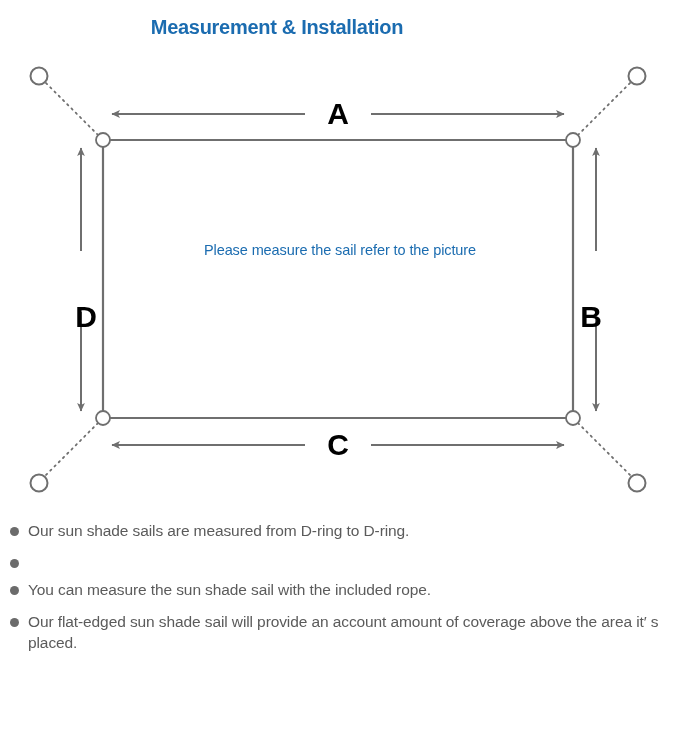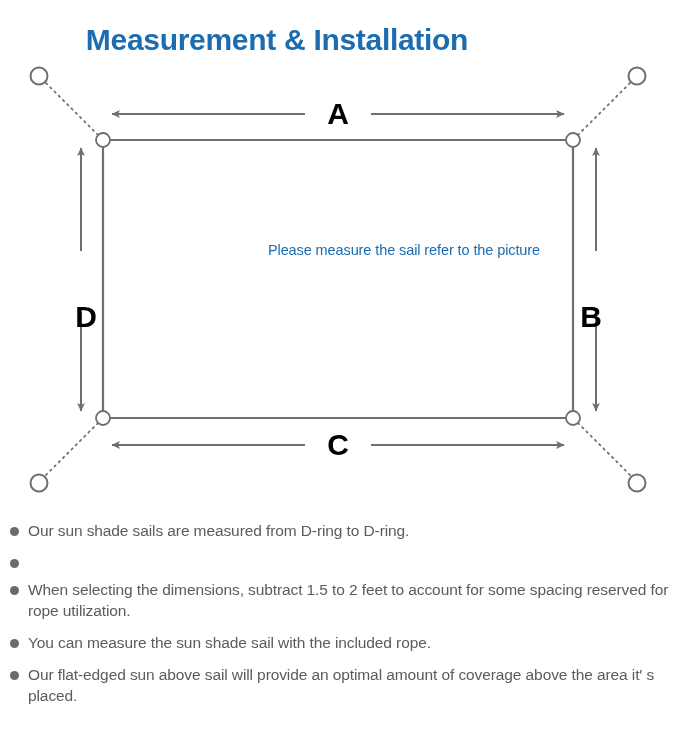--- a/index.html
+++ b/index.html
@@ -14,26 +14,26 @@
     font-family: "Liberation Sans", sans-serif;
     color: #595959;
     overflow: hidden;
   }
   #page-title {
     position: absolute;
     left: 0;
     top: 0;
     width: 554px;
     text-align: center;
-    font-size: 30px;
+    font-size: 20px;
     font-weight: bold;
     color: #1b6cb0;
     letter-spacing: -0.3px;
     line-height: 40px;
-    padding-top: 20px;
+    padding-top: 7px;
   }
   #diagram {
     position: absolute;
     left: 0;
     top: 46px;
     width: 679px;
     height: 470px;
   }
   .dim-label {
     position: absolute;
@@ -62,21 +62,20 @@
     color: #1b6cb0;
     line-height: 30px;
     letter-spacing: -0.2px;
   }
   #center-sub {
     font-size: 14.5px;
     color: #1b6cb0;
     line-height: 24px;
     margin-top: 2px;
     letter-spacing: -0.1px;
-    text-align: right;
   }
 
   #notes {
     position: absolute;
     left: 0;
     top: 520px;
     width: 679px;
   }
   .note-row {
     position: relative;
@@ -158,23 +157,19 @@
 <div id="notes">
   <div class="note-row">
     <div class="note-bullet"></div>
     <div class="note-text">Our sun shade sails are measured from D-ring to D-ring.</div>
   </div>
   <div class="note-row">
     <div class="note-bullet"></div>
   </div>
   <div class="note-row">
     <div class="note-bullet"></div>
-    <div class="note-text">When selecting the dimensions, subtract 1.5 to 2 feet to account for some spacing reserved for rope utilization.</div>
-  </div>
-  <div class="note-row">
-    <div class="note-bullet"></div>
     <div class="note-text">You can measure the sun shade sail with the included rope.</div>
   </div>
   <div class="note-row">
     <div class="note-bullet"></div>
-    <div class="note-text">Our flat-edged sun above sail will provide an optimal amount of coverage above the area it′ s placed.</div>
+    <div class="note-text">Our flat-edged sun shade sail will provide an account amount of coverage above the area it′ s placed.</div>
   </div>
 </div>
 
 </body></html>

